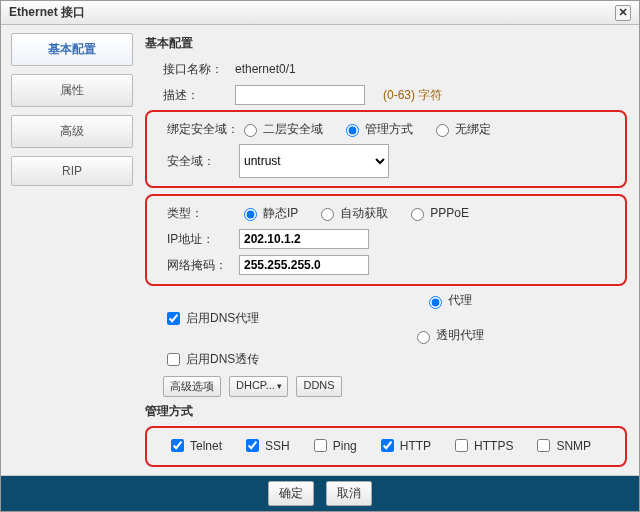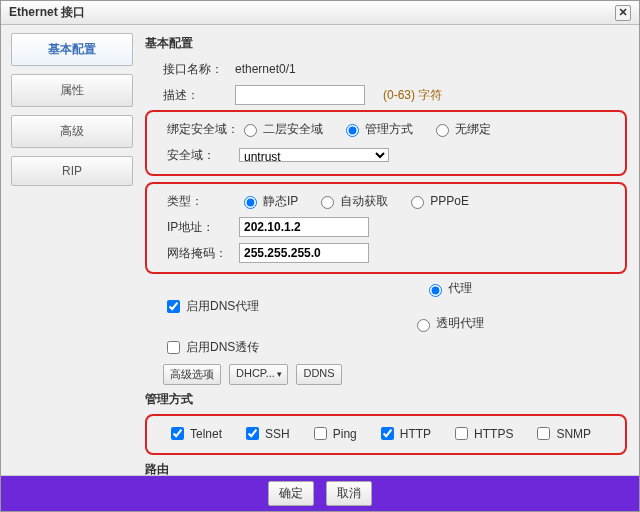--- a/index.html
+++ b/index.html
@@ -91,21 +91,21 @@
   input[type=text] {
     border: 1px solid #aaa;
     height: 20px;
     padding: 0 4px;
     font-size: 12px;
     font-weight: bold;
   }
   .text-w { width: 130px; }
   select {
     border: 1px solid #aaa;
-    height: 14px;
+    height: 34px;
     width: 150px;
     font-size: 12px;
     background: #fff;
   }
   .radio, .check {
     display: inline-flex;
     align-items: center;
     gap: 3px;
     white-space: nowrap;
   }
@@ -122,21 +122,21 @@
     border-radius: 2px;
     padding: 3px 10px;
     font-size: 12px;
     cursor: pointer;
   }
   .btn.small { padding: 2px 6px; font-size: 11px; }
   .btn .arrow { font-size: 9px; margin-left: 2px; }
   .mg-group { display: flex; flex-wrap: wrap; gap: 20px; padding: 6px 4px 6px 18px; }
   .footer {
     border-top: 1px solid #ccc;
-    background: #6d28d9;
+    background: #0c4a6e;
     height: 36px;
     display: flex;
     align-items: center;
     justify-content: center;
     gap: 12px;
   }
   .toolbar-row { display:flex; gap:8px; padding-left:18px; margin:6px 0; }
 </style>
 </head>
 <body>

